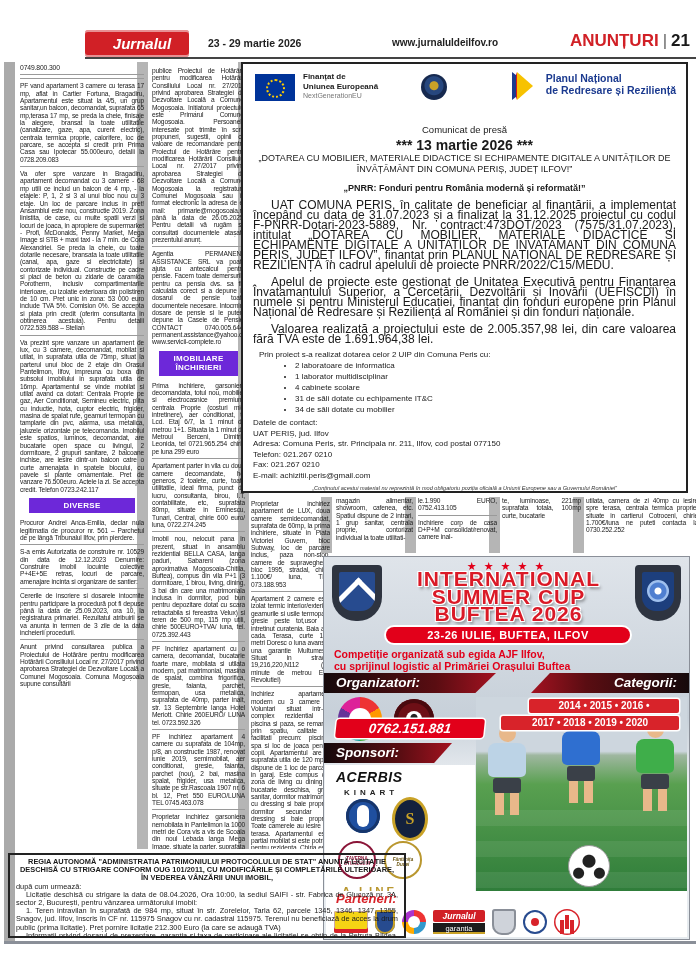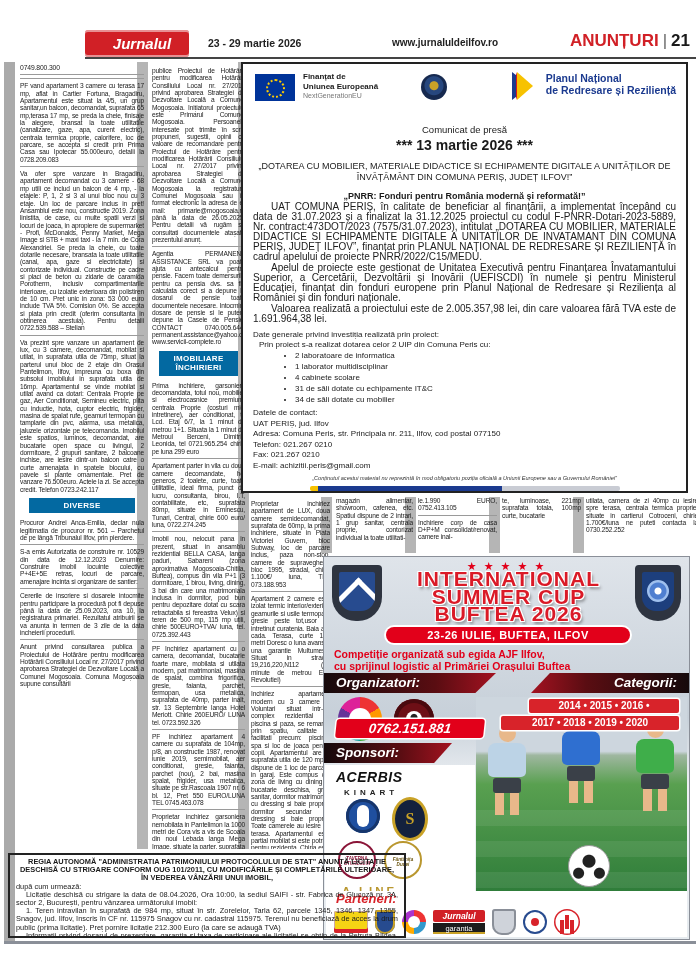--- a/index.html
+++ b/index.html
@@ -21,21 +21,21 @@
   
   .lborder{left:4px;top:62px;width:1px;height:880px;background:#aaa;}
   .bottomrule{left:4px;top:941px;width:688px;height:3px;background:#8a8f98;}
   .vdiv{width:1px;background:#b5b5b5;}
 
   
   .col{font-size:6.6px;line-height:7.35px;text-align:justify;letter-spacing:-0.15px;overflow:hidden;}
   .ad{padding-top:3px;margin-top:3px;border-top:1px solid #9a9a9a;}
   .ad:first-child,.notop{border-top:none;margin-top:0;}
   .phone-tail{padding-bottom:3px;border-bottom:1px solid #9a9a9a;font-size:6.8px;}
-  .redhead{background:#0369a1;color:#fff;font-weight:bold;text-align:center;font-size:8px;line-height:9.5px;
+  .redhead{background:#6d28d9;color:#fff;font-weight:bold;text-align:center;font-size:8px;line-height:9.5px;
            width:86%;margin:5px auto 3px auto;padding:3px 0;letter-spacing:.3px;}
 
   
   .prbox{left:241px;top:62px;width:447px;height:431px;border:2px solid #222;background:#fff;box-sizing:border-box;
          padding:6px 10px 4px 10px;overflow:hidden;}
   .prlogos{position:relative;height:52px;}
   .euflag{position:absolute;left:2px;top:4px;width:40px;height:27px;background:#039;}
   .euflag .stars{position:absolute;left:11px;top:5px;width:15px;height:15px;border:2px dotted #fc0;border-radius:50%;}
   .eutxt{position:absolute;left:50px;top:2px;font-size:8px;line-height:9.5px;font-weight:bold;}
   .eutxt .ngeu{font-weight:normal;color:#777;font-size:7px;}
@@ -43,23 +43,23 @@
              background:radial-gradient(circle at 50% 45%, #c9a227 0 4px, #27477e 5px 9px, #16294f 10px);}
   .pnrr{position:absolute;right:0;top:2px;}
   .chev{display:inline-block;width:0;height:0;border-top:14px solid transparent;border-bottom:14px solid transparent;}
   .chev.blue{border-left:18px solid #1b3a8f;}
   .chev.redline{border-left:5px solid #d01c1f;margin-left:-14px;}
   .chev.yellow{border-left:16px solid #f7c200;margin-left:-4px;}
   .pnrrtxt{display:inline-block;vertical-align:top;margin-left:8px;color:#1b3a8f;font-weight:bold;
            font-size:10.5px;line-height:12px;}
   .prkicker{text-align:center;font-weight:normal;font-size:9.5px;margin-top:2px;}
   .prdate{text-align:center;font-weight:bold;font-size:14px;margin-top:2px;}
-  .prtitle{text-align:center;font-size:9px;line-height:11px;margin-top:8px;}
+  .prtitle{text-align:center;font-size:9px;line-height:11px;}
   .prsub{text-align:center;font-weight:bold;font-size:9px;margin-top:8px;}
-  .prp{font-size:10px;line-height:10px;text-align:justify;text-indent:18px;margin-top:1px;}
+  .prp{font-size:12px;line-height:10px;text-align:justify;text-indent:18px;margin-top:7px;}
   .prlist{font-size:8px;line-height:10px;margin-top:6px;}
   .prlist .lead{text-indent:6px;}
   .prbullets{margin:1px 0 0 26px;padding:0;}
   .prbullets li{margin:0 0 1px 16px;}
   .prcontact{font-size:8px;line-height:10.5px;margin-top:3px;}
   .prdisc{font-size:5.6px;font-style:italic;text-align:center;margin-top:4px;color:#333;}
   .prbar{width:310px;height:5px;margin:5px auto 0 auto;border-radius:2px;
          background:linear-gradient(90deg,#f7c200 0 8px,#1b3a8f 8px 62%,#c9ccd4 62% 100%);}
   .prfooter{text-align:center;font-weight:bold;font-size:9px;color:#13246e;margin-top:5px;}
 
@@ -227,21 +227,20 @@
       </div>
     </div>
     <div class="prkicker">Comunicat de presă</div>
     <div class="prdate">*** 13 martie 2026 ***</div>
     <div class="prtitle">„DOTAREA CU MOBILIER, MATERIALE DIDACTICE SI ECHIPAMENTE DIGITALE A UNITĂȚILOR DE ÎNVĂȚĂMÂNT DIN COMUNA PERIȘ, JUDEȚ ILFOV!”</div>
     <div class="prsub">„PNRR: Fonduri pentru România modernă și reformată!”</div>
     <div class="prp">UAT COMUNA PERIȘ, în calitate de beneficiar al finanțării, a implementat începând cu data de 31.07.2023 și a finalizat la 31.12.2025 proiectul cu codul F-PNRR-Dotari-2023-5889, Nr. contract:473DOT/2023 (7575/31.07.2023), intitulat „DOTAREA CU MOBILIER, MATERIALE DIDACTICE SI ECHIPAMENTE DIGITALE A UNITATILOR DE INVATAMANT DIN COMUNA PERIȘ, JUDEȚ ILFOV”, finanțat prin PLANUL NAȚIONAL DE REDRESARE ȘI REZILIENȚĂ în cadrul apelului de proiecte PNRR/2022/C15/MEDU.</div>
     <div class="prp">Apelul de proiecte este gestionat de Unitatea Executivă pentru Finanțarea Învatamantului Superior, a Cercetării, Dezvoltării și Inovării (UEFISCDI) în numele și pentru Ministerul Educației, finanțat din fonduri europene prin Planul Național de Redresare și Reziliența al României și din fonduri naționale.</div>
     <div class="prp">Valoarea realizată a proiectului este de 2.005.357,98 lei, din care valoarea fără TVA este de 1.691.964,38 lei.</div>
     <div class="prlist">
-      <div>Date generale privind investiția realizată prin proiect:</div>
       <div class="lead">Prin proiect s-a realizat dotarea celor 2 UIP din Comuna Peris cu:</div>
       <ul class="prbullets">
         <li>2 laboratoare de informatica</li>
         <li>1 laborator multidisciplinar</li>
         <li>4 cabinete scolare</li>
         <li>31 de săli dotate cu echipamente IT&amp;C</li>
         <li>34 de săli dotate cu mobilier</li>
       </ul>
     </div>
     <div class="prcontact">

